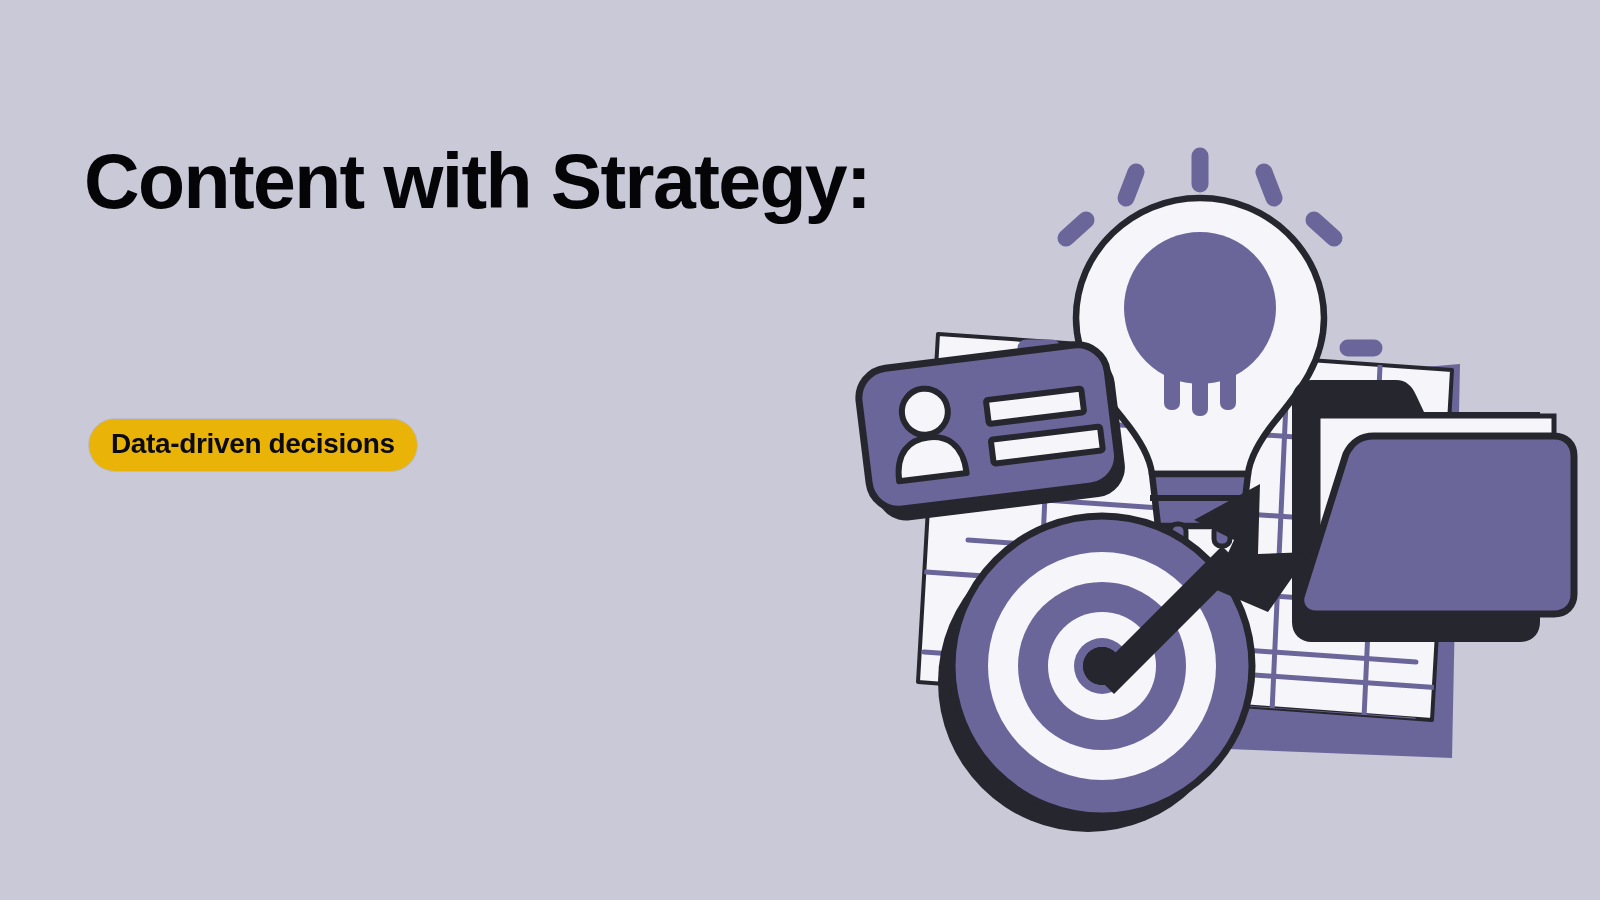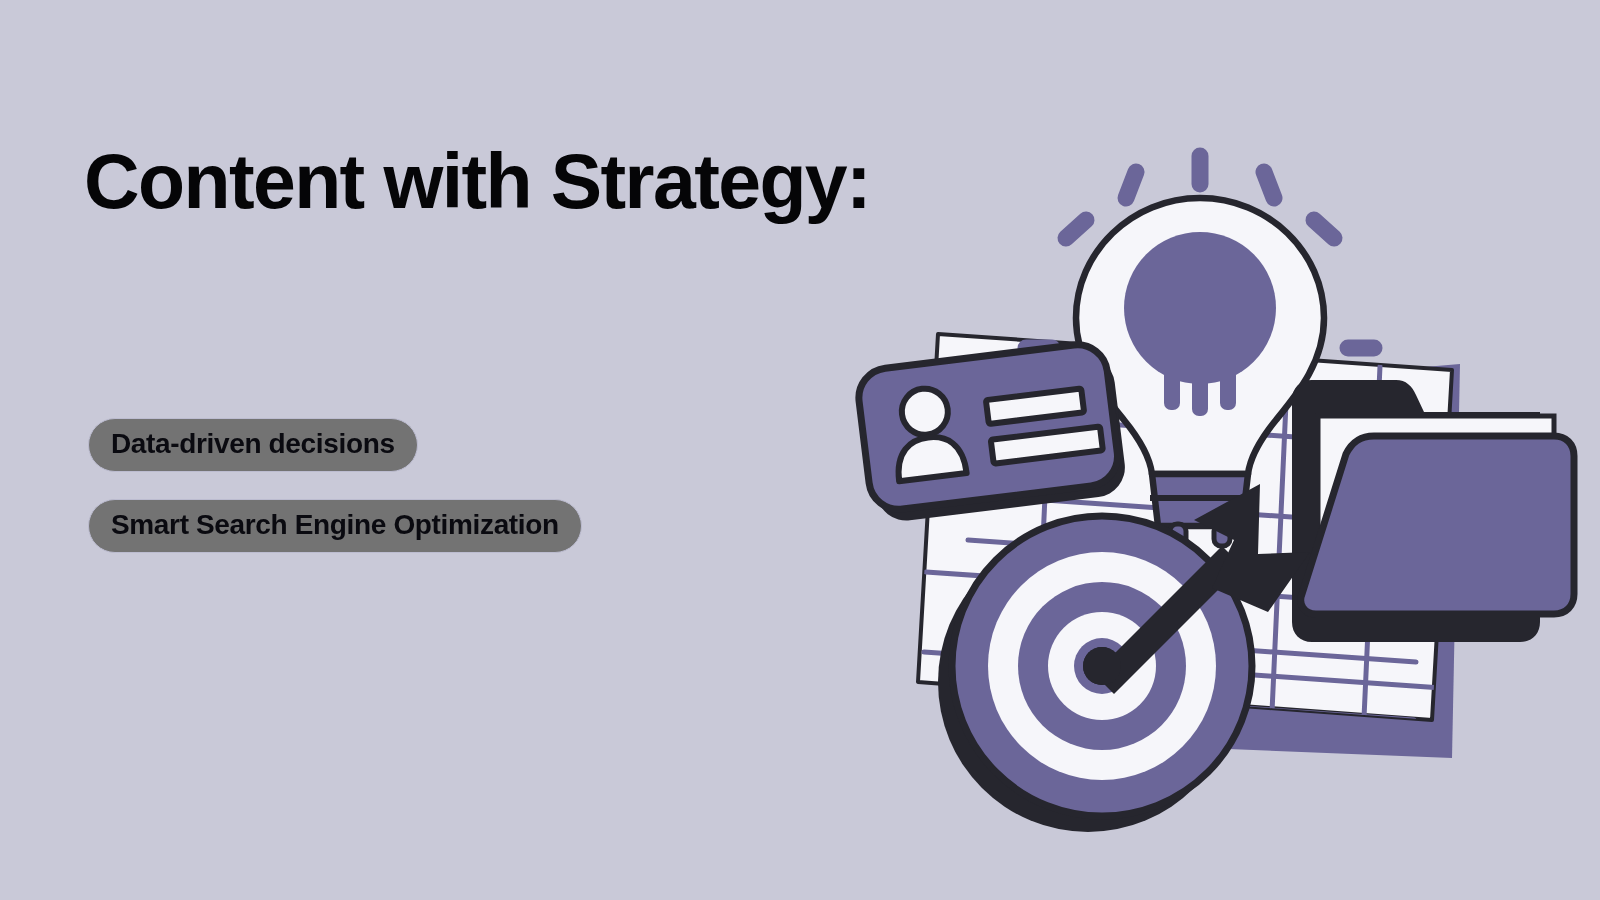--- a/index.html
+++ b/index.html
@@ -52,21 +52,21 @@
     top: 418px;
     display: flex;
     flex-direction: column;
     gap: 27px;
     align-items: flex-start;
   }
 
   .pill {
     display: inline-flex;
     align-items: flex-end;
-    background: #737373;
+    background: #eab308;
     border: 1.5px solid #bcbcd0;
     border-radius: 999px;
     padding: 9px 22px 11px 22px;
     font-family: "Liberation Sans", sans-serif;
     font-weight: bold;
     font-size: 28px;
     letter-spacing: -0.35px;
     color: #0a0a10;
     box-sizing: border-box;
     white-space: nowrap;
@@ -95,23 +95,20 @@
   <div class="left-col">
     <h1 class="headline">
       <span class="line">Content with Strategy:</span>
     </h1>
   </div>
 
   <div class="pill-list">
     <div class="pill">
       <span>Data-driven decisions</span>
     </div>
-    <div class="pill">
-      <span>Smart Search Engine Optimization</span>
-    </div>
   </div>
 
   <div class="illustration">
     <svg viewBox="0 0 700 700" xmlns="http://www.w3.org/2000/svg">
 
       <defs>
 
         <clipPath id="sheetClip">
           <polygon points="98,224 612,260 592,610 78,572"></polygon>
         </clipPath>

